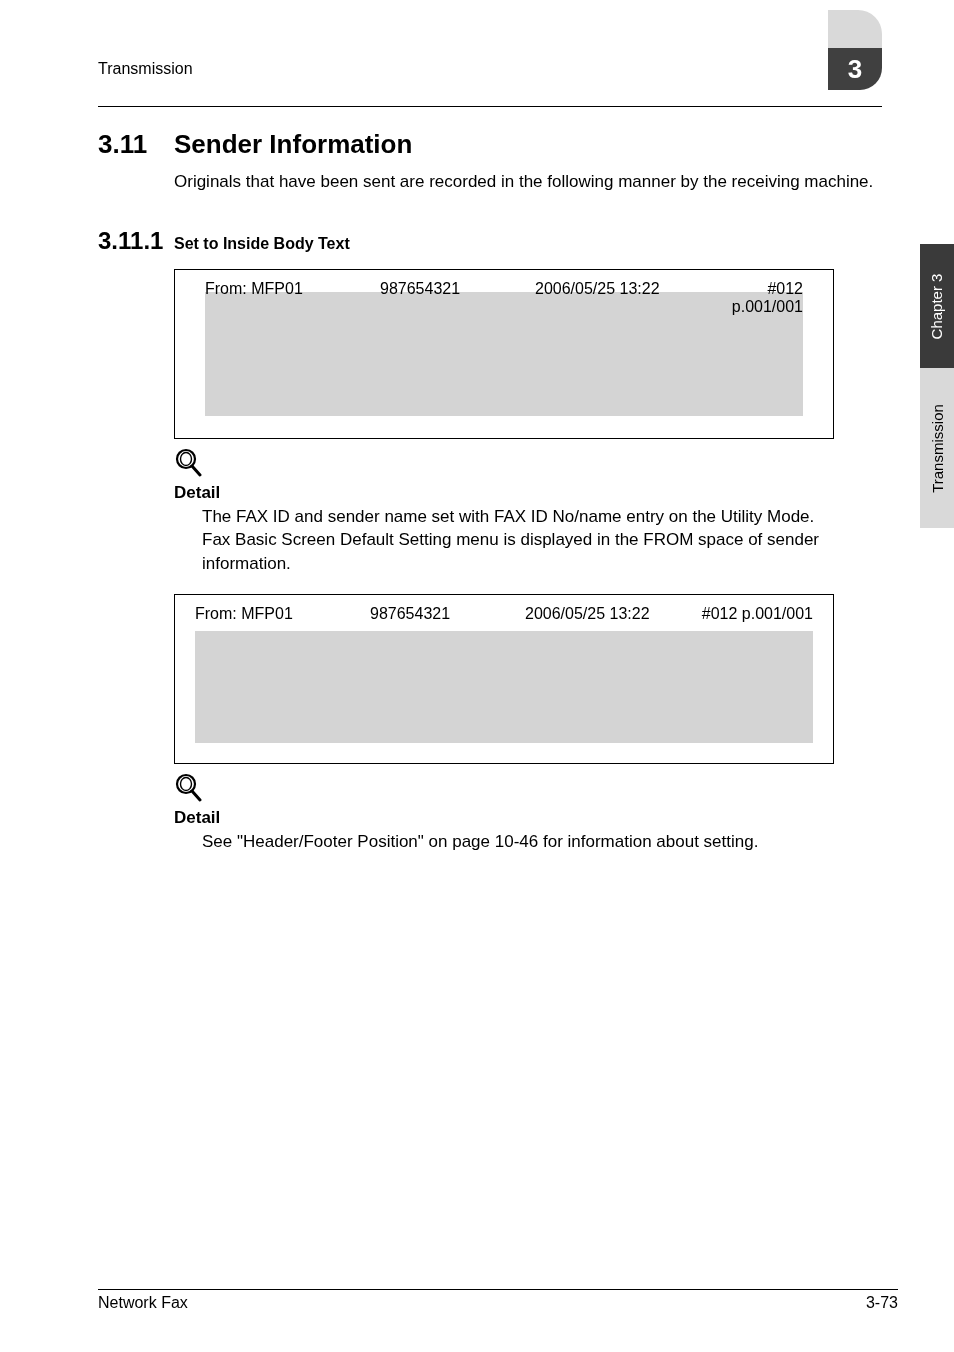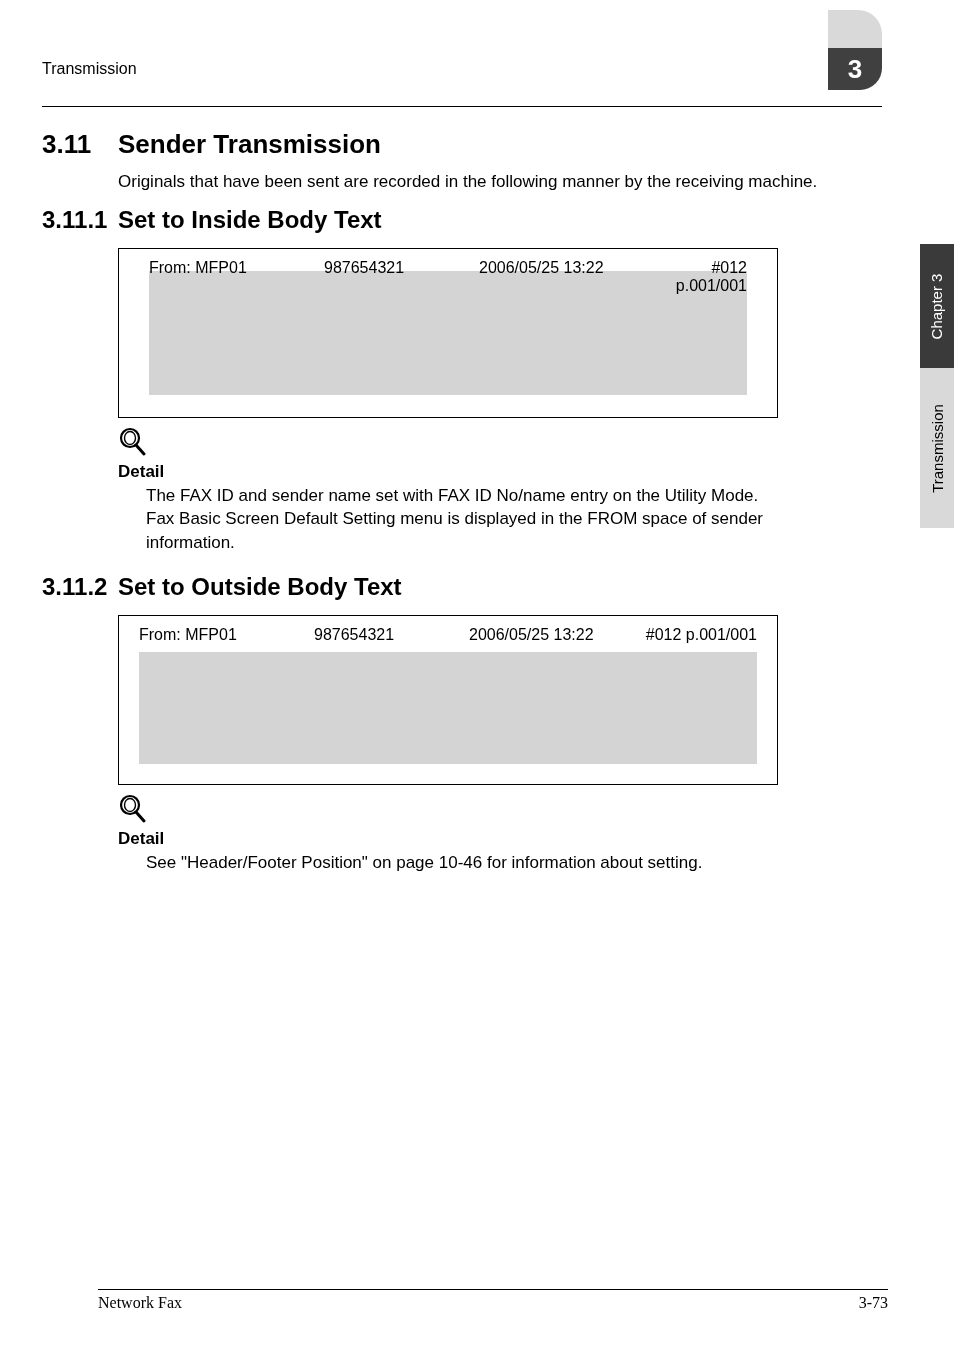--- a/index.html
+++ b/index.html
@@ -1,33 +1,33 @@
 <!DOCTYPE html>
 <html><head>
 <meta charset="utf-8">
 <style>
   * { box-sizing: border-box; margin: 0; padding: 0; }
   html, body { width: 954px; height: 1352px; background: #fff; font-family: Arial, Helvetica, sans-serif; color: #000; }
-  .page { position: relative; width: 954px; height: 1352px; padding: 48px 72px 40px 42px; }
+  .page { position: relative; width: 954px; height: 1352px; padding: 48px 72px 40px 98px; }
   .running-head { display: flex; align-items: center; justify-content: space-between; margin-bottom: 16px; }
   .running-head .left { font-size: 16px; }
   .chapter-tab { position: relative; width: 54px; height: 42px; }
   .chapter-tab .bg-light { position: absolute; right: 0; top: -38px; width: 54px; height: 52px; background: #d9d9d9; border-top-right-radius: 24px; }
   .chapter-tab .bg-dark { position: absolute; right: 0; top: 0; width: 54px; height: 42px; background: #404040; border-bottom-right-radius: 22px; display: flex; align-items: center; justify-content: center; }
   .chapter-tab .num { color: #fff; font-size: 26px; font-weight: bold; font-family: Arial, sans-serif; }
   .hr-top { border: none; border-top: 1px solid #000; margin: 2px 0 22px 0; }
   .content { padding-left: 0; }
   .h2row { display: flex; align-items: flex-end; gap: 18px; margin-bottom: 10px; }
   .h2num { font-size: 26px; font-weight: bold; width: 58px; }
   .h2txt { font-size: 26px; font-weight: bold; }
   .body-indent { margin-left: 76px; }
-  .para { font-size: 17px; line-height: 1.45; margin-bottom: 11px; }
+  .para { font-size: 17px; line-height: 1.45; margin-bottom: 32px; }
   .h3row { display: flex; align-items: baseline; gap: 14px; margin: 6px 0 14px 0; }
   .h3num { font-size: 24px; font-weight: bold; width: 62px; }
-  .h3txt { font-size: 24px; font-weight: bold; }
+  .h3txt { font-size: 16px; font-weight: bold; }
   .figure-wrap { margin-left: 76px; margin-bottom: 8px; }
   .fax-box { border: 1px solid #000; width: 660px; height: 170px; position: relative; background: #fff; }
   .gray-area-inside { position: absolute; left: 30px; right: 30px; top: 22px; bottom: 22px; background: #d4d4d4; }
   .fax-header-inside { position: absolute; left: 30px; right: 30px; top: 10px; display: flex; font-size: 16px; }
   .fax-header-inside .c1 { flex: 0 0 175px; }
   .fax-header-inside .c2 { flex: 0 0 155px; }
   .fax-header-inside .c3 { flex: 0 0 175px; }
   .fax-header-inside .c4 { flex: 1; text-align: right; }
   .fax-box2 { border: 1px solid #000; width: 660px; height: 170px; position: relative; background: #fff; }
   .fax-header-outside { position: absolute; left: 20px; right: 20px; top: 10px; display: flex; font-size: 16px; }
@@ -38,21 +38,21 @@
   .gray-area-outside { position: absolute; left: 20px; right: 20px; top: 36px; bottom: 20px; background: #d4d4d4; }
   .detail-block { margin-left: 76px; margin-top: 4px; margin-bottom: 18px; }
   .mag-icon { width: 30px; height: 30px; margin-bottom: 2px; }
   .detail-label { font-size: 17px; font-weight: bold; margin-bottom: 2px; }
   .detail-text { font-size: 17px; line-height: 1.4; margin-left: 28px; width: 640px; }
   .side-tab { position: absolute; right: 0; top: 244px; width: 34px; height: 284px; }
   .side-dark { position: absolute; top: 0; right: 0; width: 34px; height: 124px; background: #3a3a3a; display: flex; align-items: center; justify-content: center; }
   .side-dark span { color: #fff; font-size: 15px; transform: rotate(-90deg); white-space: nowrap; }
   .side-light { position: absolute; top: 124px; right: 0; width: 34px; height: 160px; background: #d9d9d9; display: flex; align-items: center; justify-content: center; }
   .side-light span { color: #000; font-size: 15px; transform: rotate(-90deg); white-space: nowrap; }
-  .footer { position: absolute; left: 98px; right: 66px; bottom: 40px; font-family: Liberation Serif, serif; }
+  .footer { position: absolute; left: 98px; right: 56px; bottom: 40px; }
   .footer-line { border: none; border-top: 1px solid #000; margin-bottom: 4px; }
   .footer-row { display: flex; justify-content: space-between; font-size: 16px; }
 </style>
 </head>
 <body>
 
 <div class="page">
 
   <div class="running-head">
     <div class="left">Transmission</div>
@@ -62,21 +62,21 @@
           <span class="num">3</span>
         </div>
     </div>
   </div>
   <hr class="hr-top">
 
   <div class="content">
 
     <div class="h2row">
       <div class="h2num">3.11</div>
-      <div class="h2txt">Sender Transmission</div>
+      <div class="h2txt">Sender Information</div>
     </div>
     <div class="body-indent">
       <p class="para">Originals that have been sent are recorded in the following manner by the receiving machine.</p>
     </div>
 
     <div class="h3row">
       <div class="h3num">3.11.1</div>
       <div class="h3txt">Set to Inside Body Text</div>
     </div>
 
@@ -95,24 +95,20 @@
     <div class="detail-block">
       <svg class="mag-icon" viewBox="0 0 30 30">
         <circle cx="12" cy="12" r="9" fill="none" stroke="#000" stroke-width="2.2"></circle>
         <ellipse cx="12" cy="12" rx="5.5" ry="6.5" fill="none" stroke="#000" stroke-width="1.4"></ellipse>
         <line x1="18" y1="19" x2="26" y2="28" stroke="#000" stroke-width="3" stroke-linecap="round"></line>
       </svg>
       <div class="detail-label">Detail</div>
       <div class="detail-text">The FAX ID and sender name set with FAX ID No/name entry on the Utility Mode. Fax Basic Screen Default Setting menu is displayed in the FROM space of sender information.</div>
     </div>
 
-    <div class="h3row">
-      <div class="h3num">3.11.2</div>
-      <div class="h3txt">Set to Outside Body Text</div>
-    </div>
 
     <div class="figure-wrap">
       <div class="fax-box2">
         <div class="fax-header-outside">
           <div class="c1">From: MFP01</div>
           <div class="c2">987654321</div>
           <div class="c3">2006/05/25 13:22</div>
           <div class="c4">#012 p.001/001</div>
         </div>
         <div class="gray-area-outside"></div>

